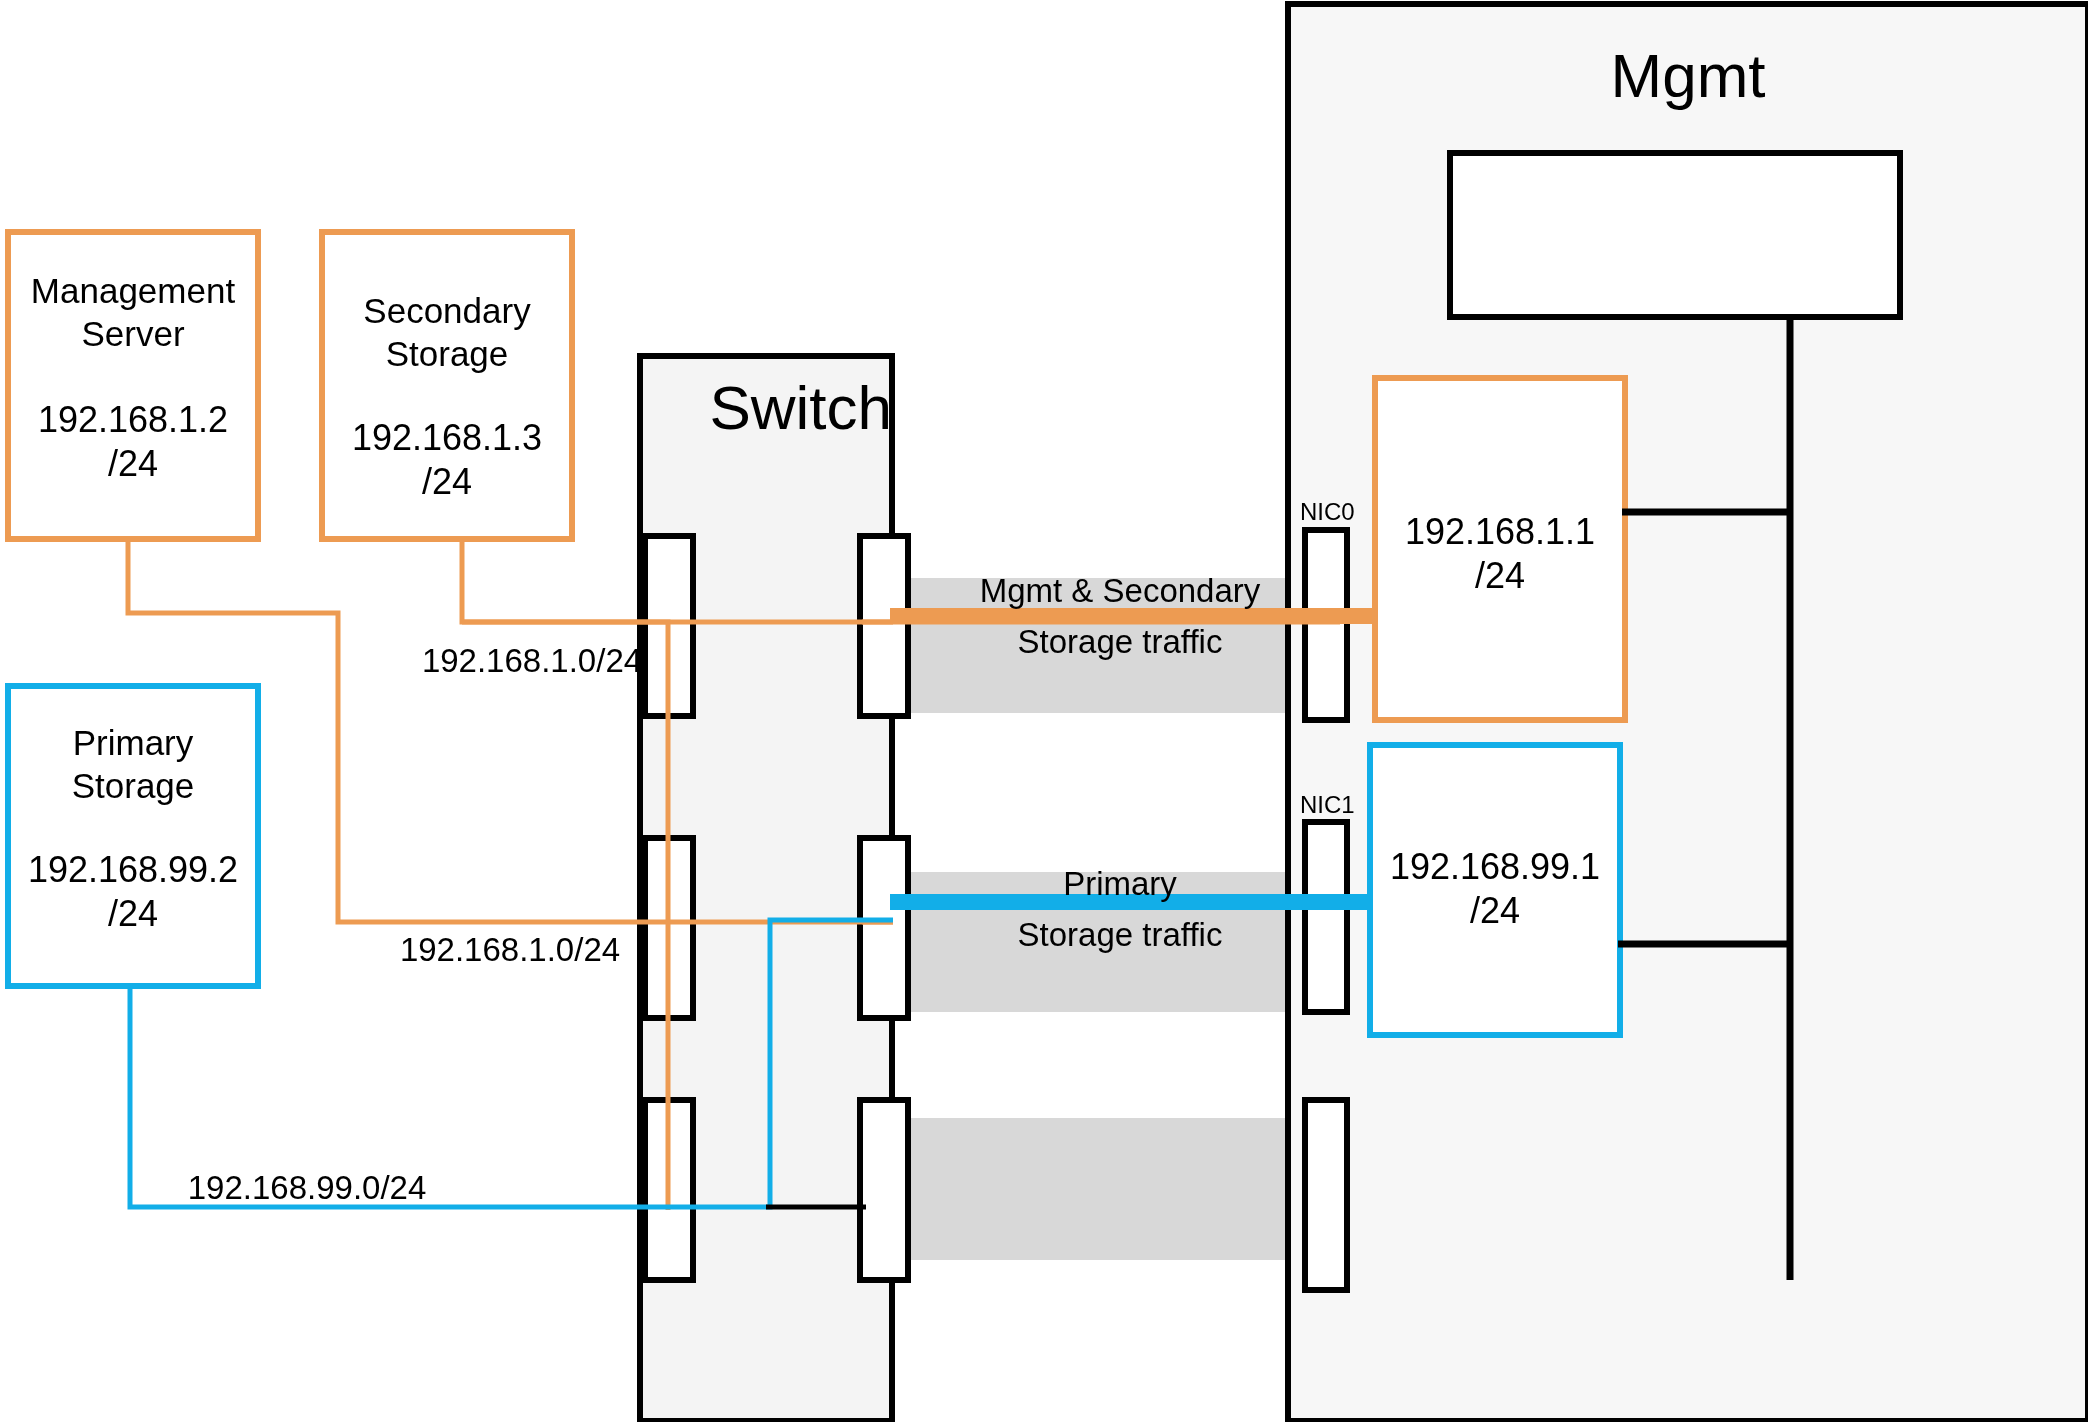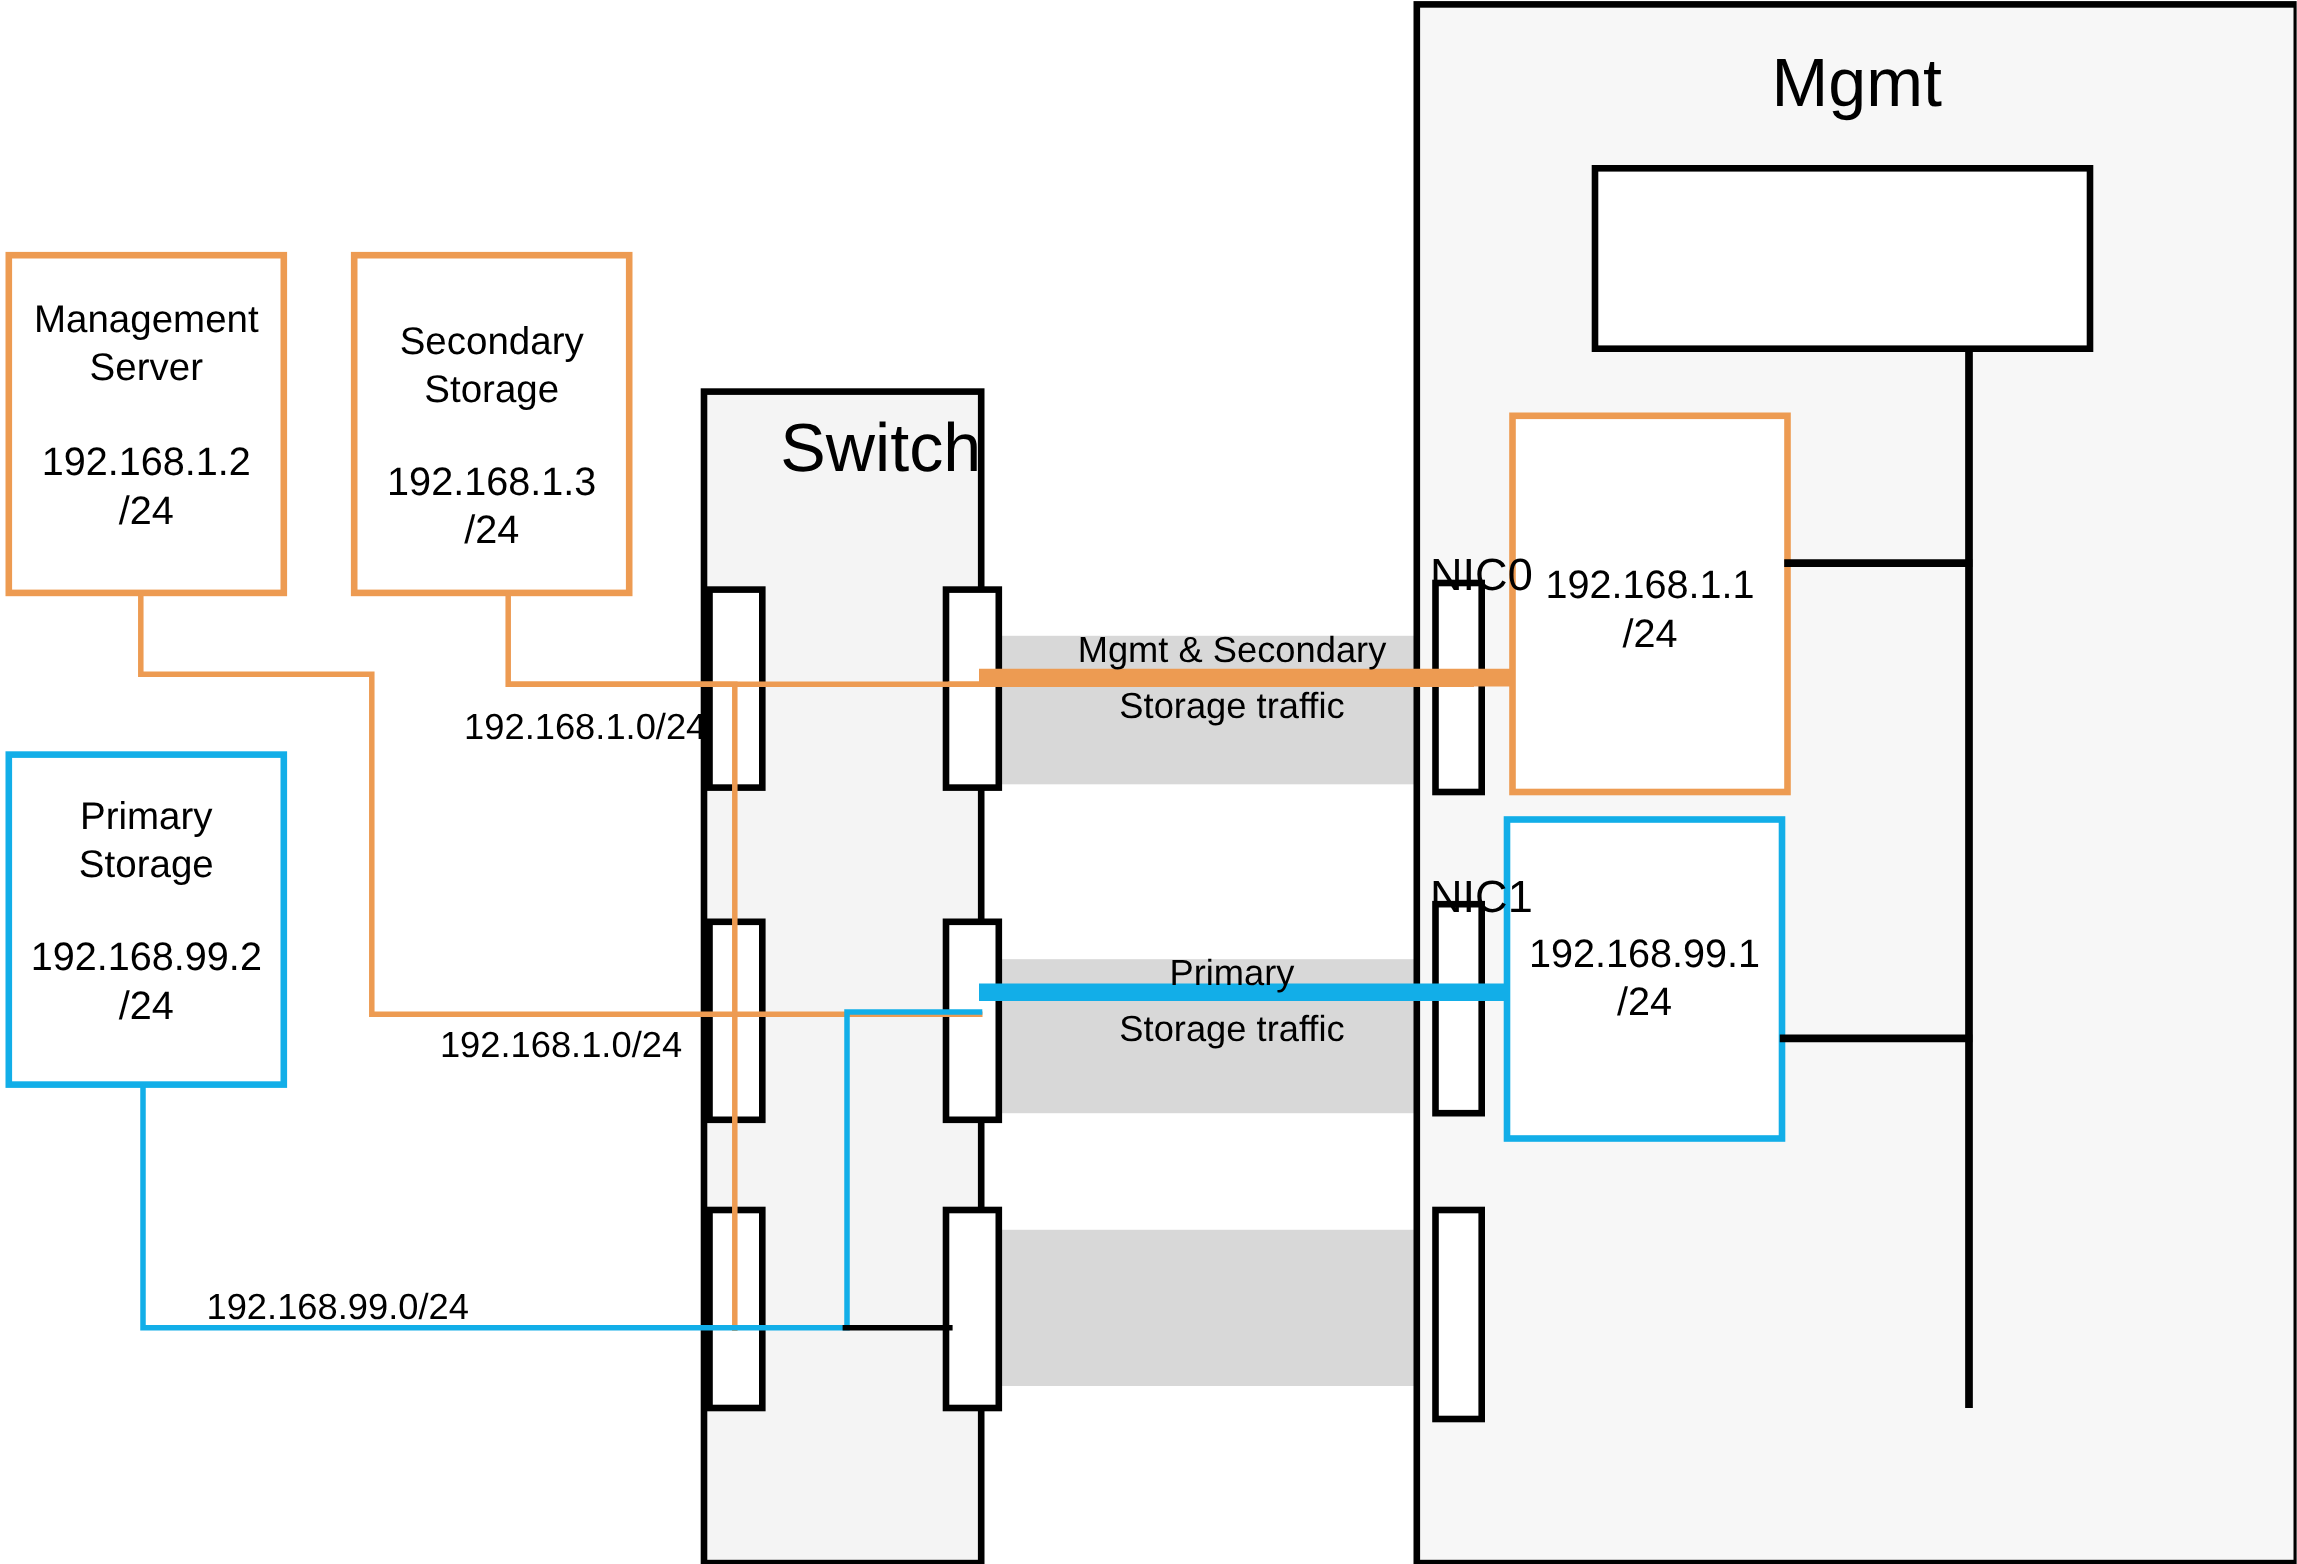--- a/index.html
+++ b/index.html
@@ -35,21 +35,21 @@
   .nodebox-text {
     font-size: 35px;
   }
   .title-text {
     font-size: 62px;
   }
   .hypervisor-text {
     font-size: 44px;
   }
   .nic-text {
-    font-size: 41px;
+    font-size: 24px;
     text-align: left;
   }
   .subnet-text {
     font-size: 33px;
   }
   .traffic-text {
     font-size: 33px;
     line-height: 1.55;
   }
   .ip-text {

